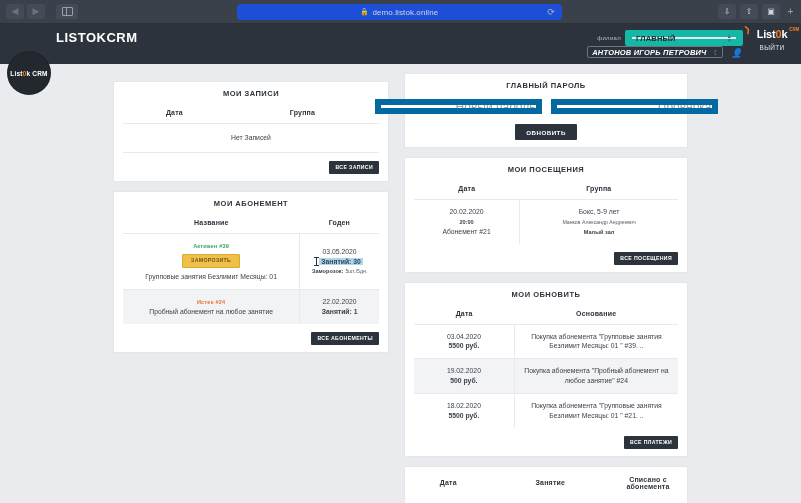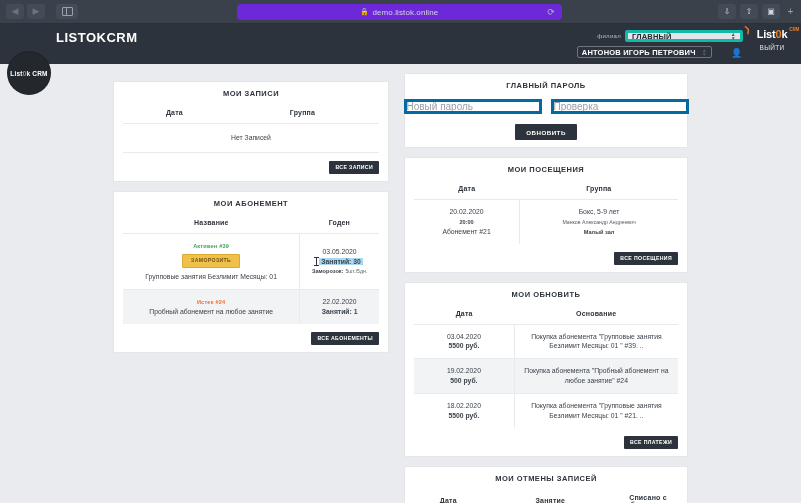--- a/index.html
+++ b/index.html
@@ -28,21 +28,21 @@
   .sidebar-btn {
     width: 22px; height: 15px; border-radius: 3px;
     background: #434b56; margin-left: 8px;
     display: flex; align-items: center; justify-content: center;
   }
   .sidebar-glyph { width: 11px; height: 9px; border: 1px solid #9aa1aa; border-radius: 1px; display:block; position: relative; }
   .sidebar-glyph::after { content:""; position:absolute; left:3px; top:0; bottom:0; width:1px; background:#9aa1aa; }
   .urlbar {
     position: absolute; left: 237px; top: 4px;
     width: 325px; height: 16px;
-    background: #6d28d9; border-radius: 4px;
+    background: #1d4ed8; border-radius: 4px;
     display: flex; align-items: center; justify-content: center;
     color: #d2d6db; font-size: 8px; letter-spacing: .1px;
   }
   .lock-ico { font-size: 7px; margin-right: 3px; color: #c3c8cf; }
   .reload-ico { position: absolute; right: 7px; color: #aeb4bc; font-size: 9px; }
   .chrome-right { position: absolute; right: 4px; display: flex; align-items: center; gap: 4px; }
   .tool-btn {
     width: 18px; height: 15px; border-radius: 3px; background: #434b56;
     display: flex; align-items: center; justify-content: center;
     color: #cfd4da; font-size: 8px;
@@ -77,30 +77,30 @@
   .main-nav a.active { text-decoration: underline; color: #fff; }
   .cart-ico { font-size: 8px; margin-right: 1px; }
 
   .branch-row {
     position: absolute; right: 58px; top: 6px;
     display: flex; align-items: center; gap: 4px;
   }
   .branch-label { font-size: 6px; color: #b6bbc2; letter-spacing: .3px; }
   .select-box {
     background: #e3e5e8; color: #23282f;
-    border: 3px solid #14b8a6; border-radius: 2px;
+    border: 7px solid #14b8a6; border-radius: 2px;
     font-size: 7.5px; font-weight: bold; letter-spacing: .2px;
     padding: 1px 4px; display: flex; align-items: center;
     height: 12px;
   }
   .select-box.wide { width: 118px; justify-content: space-between; }
   .select-arrows { font-size: 5px; line-height: .9; margin-left: 6px; color: #555c64; display:flex; flex-direction:column;}
   .user-row {
     position: absolute; right: 58px; top: 22px;
-    display: flex; align-items: flex-end; gap: 20px;
+    display: flex; align-items: flex-end; gap: 9px; font-style: italic;
   }
   .user-select {
     background: #2d333c; color: #fff; border: 1px solid #6e757e; border-radius: 2px;
     font-size: 7.5px; font-weight: bold; letter-spacing: .2px; padding: 1px 4px;
     height: 12px; display: flex; align-items: center;
   }
   .user-ico { font-size: 9px; color: #dfe2e6; }
   .logo-right { position: absolute; right: 6px; top: 4px; text-align: center; width: 46px;}
   .logo-word { font-size: 11px; font-weight: bold; color: #fff; letter-spacing: -.2px; position: relative;}
   .logo-word .o { color: #f07f21; }
@@ -157,22 +157,22 @@
   .bold { font-weight: bold; }
   .sm { font-size: 5.6px; }
   .xs { font-size: 5.2px; color: #5a6069; }
   .caret { display:inline-block; width:1px; height:9px; background:#2d333c; vertical-align:middle; position:relative;}
   .caret::before, .caret::after { content:""; position:absolute; left:-2px; width:5px; height:1px; background:#2d333c;}
   .caret::before { top:0; } .caret::after { bottom:0; }
 
   
   .pw-form { display: flex; gap: 9px; justify-content: center; margin-bottom: 10px; }
   .pw-input {
-    flex: 1; height: 15px; border: 3px solid #0369a1; background:#fff;
-    font-size: 10px; color: #9aa0a7; text-align: left;
+    flex: 1; height: 15px; border: 6px solid #0369a1; background:#fff;
+    font-size: 12px; color: #9aa0a7; text-align: right;
     font-family: "Liberation Sans", sans-serif;
   }
   .pw-input::placeholder { color: #9aa0a7; }
   .pw-submit-wrap { display: flex; justify-content: center; }
   .btn-update {
     background: #2d333c; color: #fff; border: none;
     font-size: 6.2px; font-weight: bold; letter-spacing: .5px;
     padding: 4.5px 11px; border-radius: 1px;
     font-family: "Liberation Sans", sans-serif;
   }
@@ -373,21 +373,20 @@
             <td>Покупка абонемента "Групповые занятия Безлимит Месяцы: 01 " #21. ..</td>
           </tr>
         </tbody>
       </table>
       <div class="card-foot">
         <button class="btn-dark">ВСЕ ПЛАТЕЖИ</button>
       </div>
     </div>
 
     <div class="card">
-      <div class="card-title">МОИ ОТМЕНЫ ЗАПИСЕЙ</div>
       <table class="tbl">
         <thead>
             <tr>
           <th style="width:26%">Дата</th>
           <th>Занятие</th>
           <th class="th-narrow">Списано с абонемента</th>
         </tr>
           </thead>
 
       </table>

